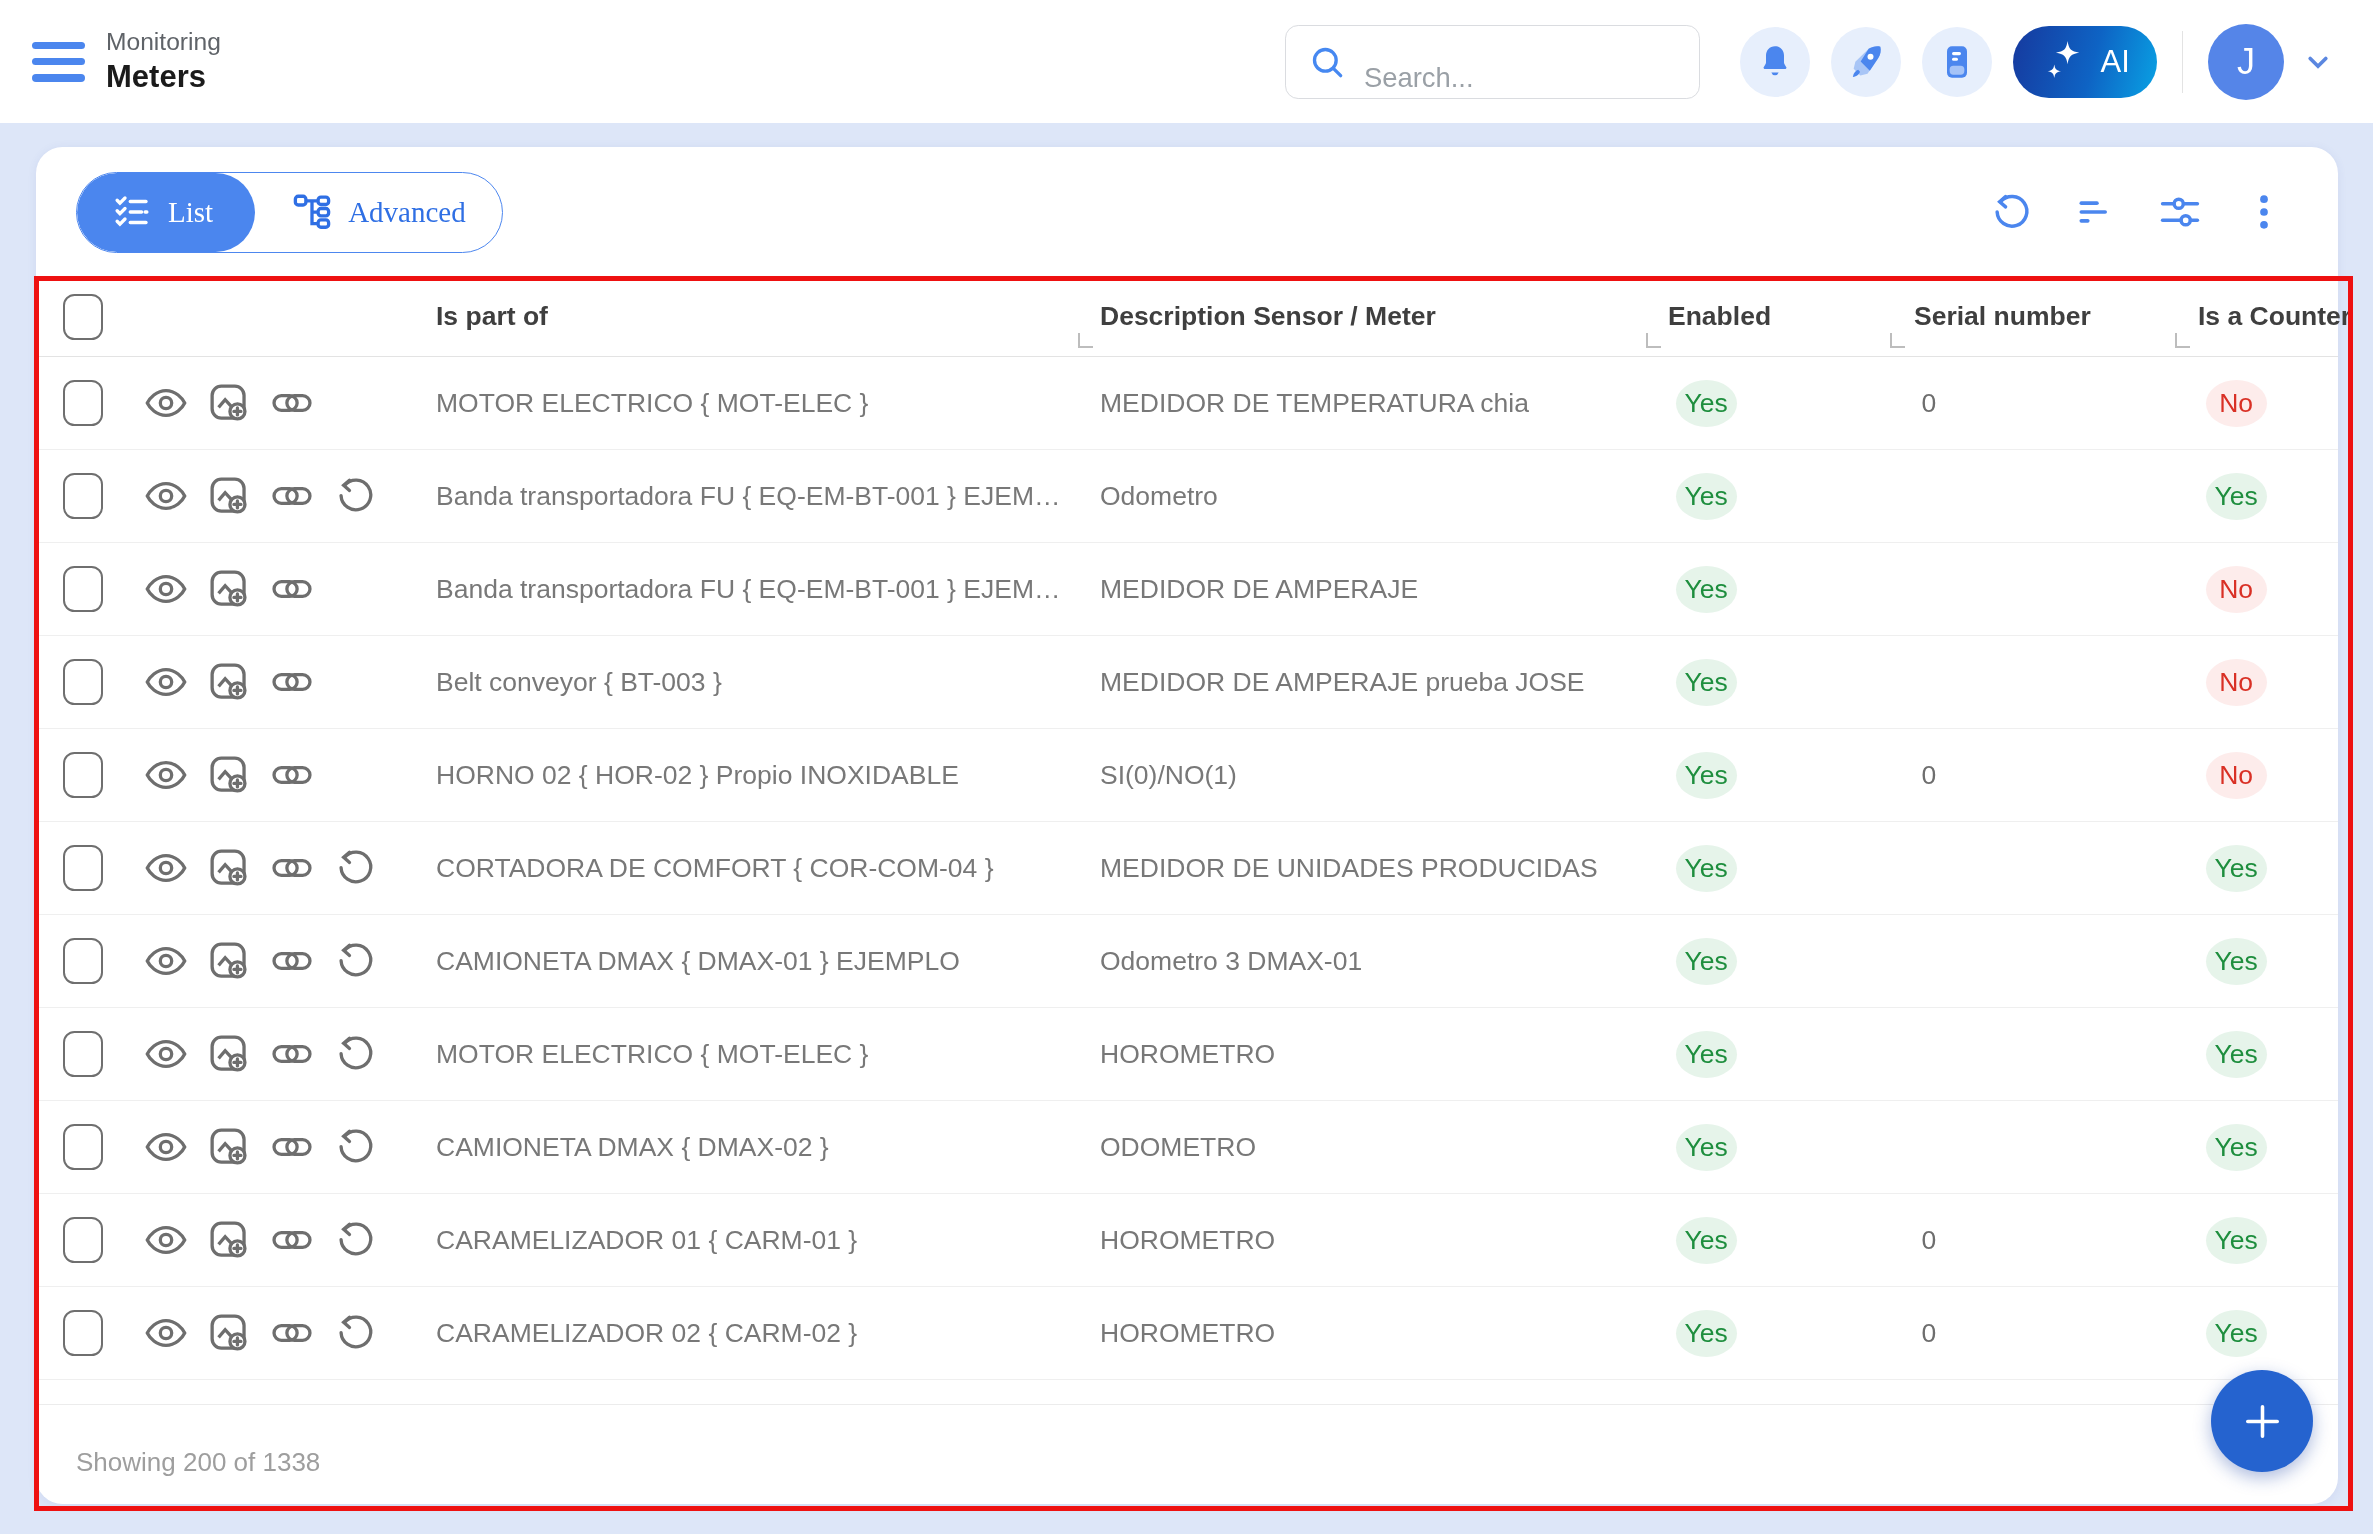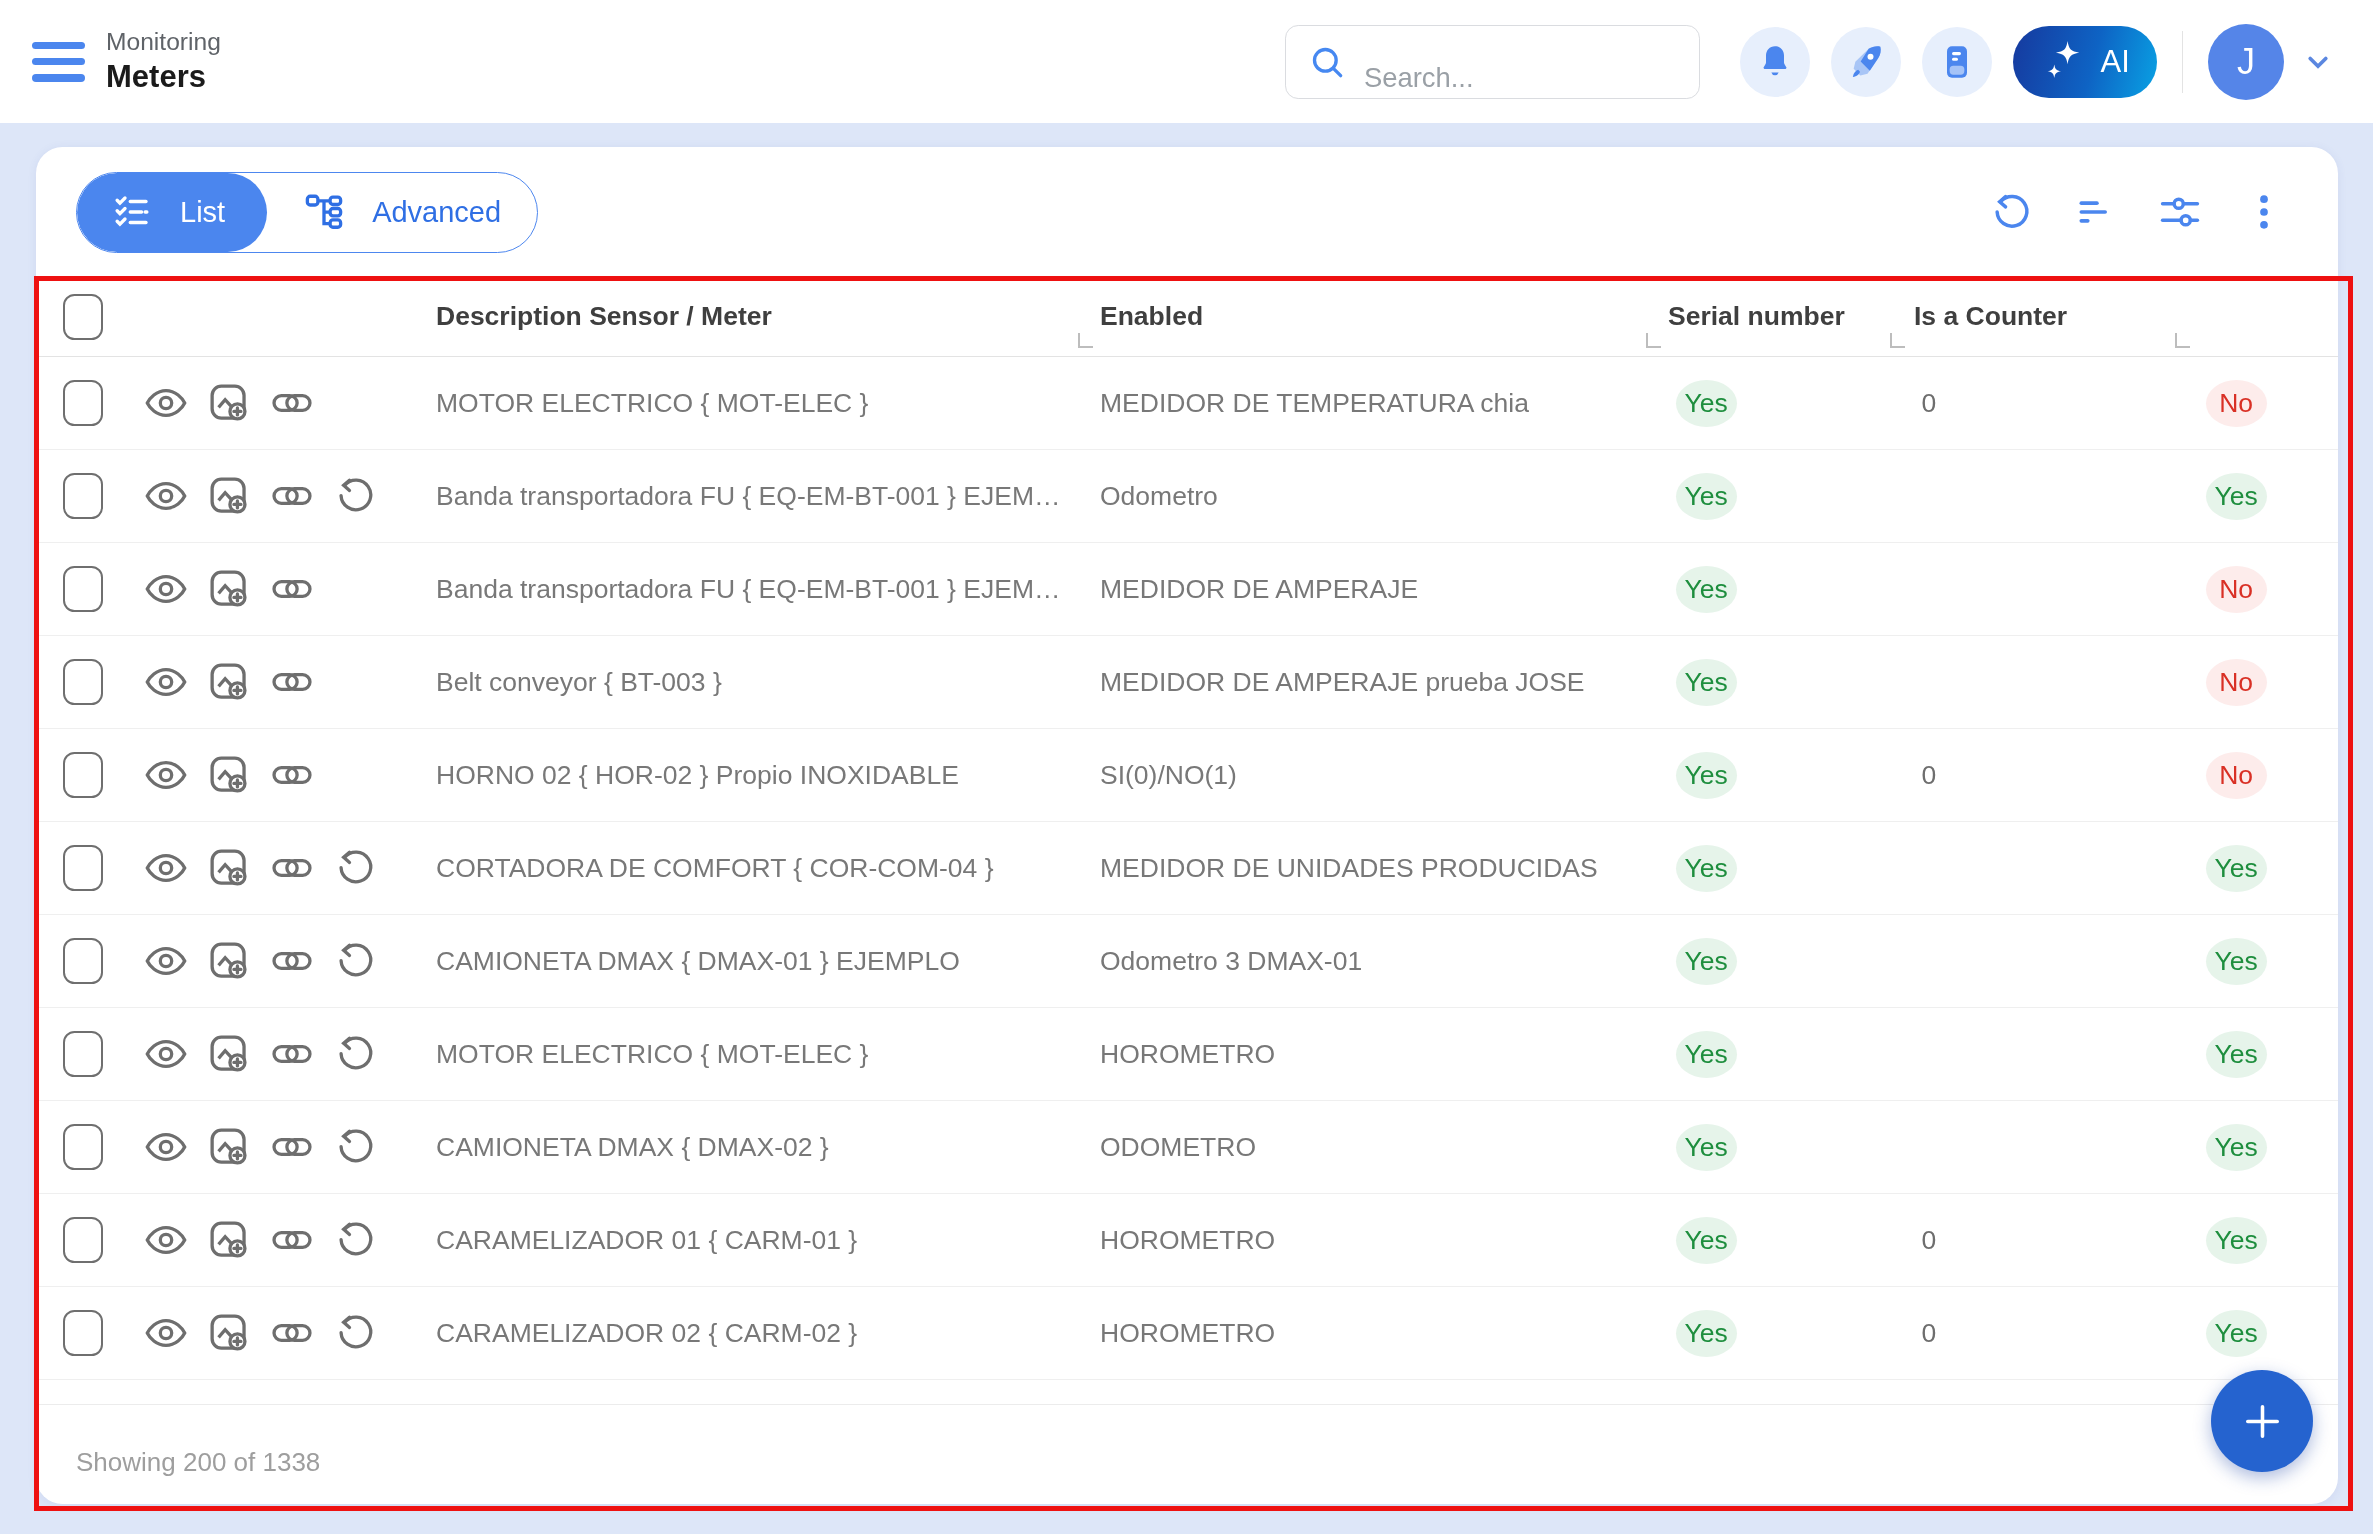--- a/index.html
+++ b/index.html
@@ -54,21 +54,21 @@
 
   
   .card{
     position:absolute;left:36px;top:147px;width:2302px;height:1357px;
     background:#fff;border-radius:26.5px;box-shadow:0 1.9px 9.5px rgba(60,80,160,.08);
   }
   .toolbar{height:130px;display:flex;align-items:center;padding:0 52px 0 40px;box-sizing:border-box;}
   .seg{
     display:flex;height:79px;border:1.9px solid #4d87ef;border-radius:42px;overflow:hidden;background:#fff;
   }
-  .seg-item{display:flex;align-items:center;gap:27px;font-size:29px;cursor:pointer;padding:0 36px;}
+  .seg-item{display:flex;align-items:center;gap:15px;font-size:29px;cursor:pointer;padding:0 36px;font-family:Liberation Serif, serif;}
   .seg-item svg{width:42px;height:42px;}
   .seg-list{background:#4b86ee;color:#fff;border-radius:42px;padding:0 42px 0 34px;}
   .seg-adv{color:#2f6fe4;}
   .tool-icons{margin-left:auto;display:flex;gap:40px;align-items:center;}
   .tool-icons .tico{width:44px;height:44px;color:#4b86ee;cursor:pointer;}
 
   
   .table{width:100%;}
   .trow,.thead{
     display:grid;
@@ -226,20 +226,21 @@
           </svg>
       </div>
     </div>
 
     <div class="table">
       <div class="thead">
         <div class="cell">
             <span class="checkbox"></span>
           </div>
         <div class="cell"></div>
+        <div class="hcell">Is part of</div>
         <div class="hcell">Description Sensor / Meter</div>
         <div class="hcell">Enabled</div>
         <div class="hcell">Serial number</div>
         <div class="hcell">Is a Counter</div>
         <span class="handle" style="left:1042px"></span>
         <span class="handle" style="left:1610px"></span>
         <span class="handle" style="left:1854px"></span>
         <span class="handle" style="left:2139px"></span>
       </div>
       <div>

